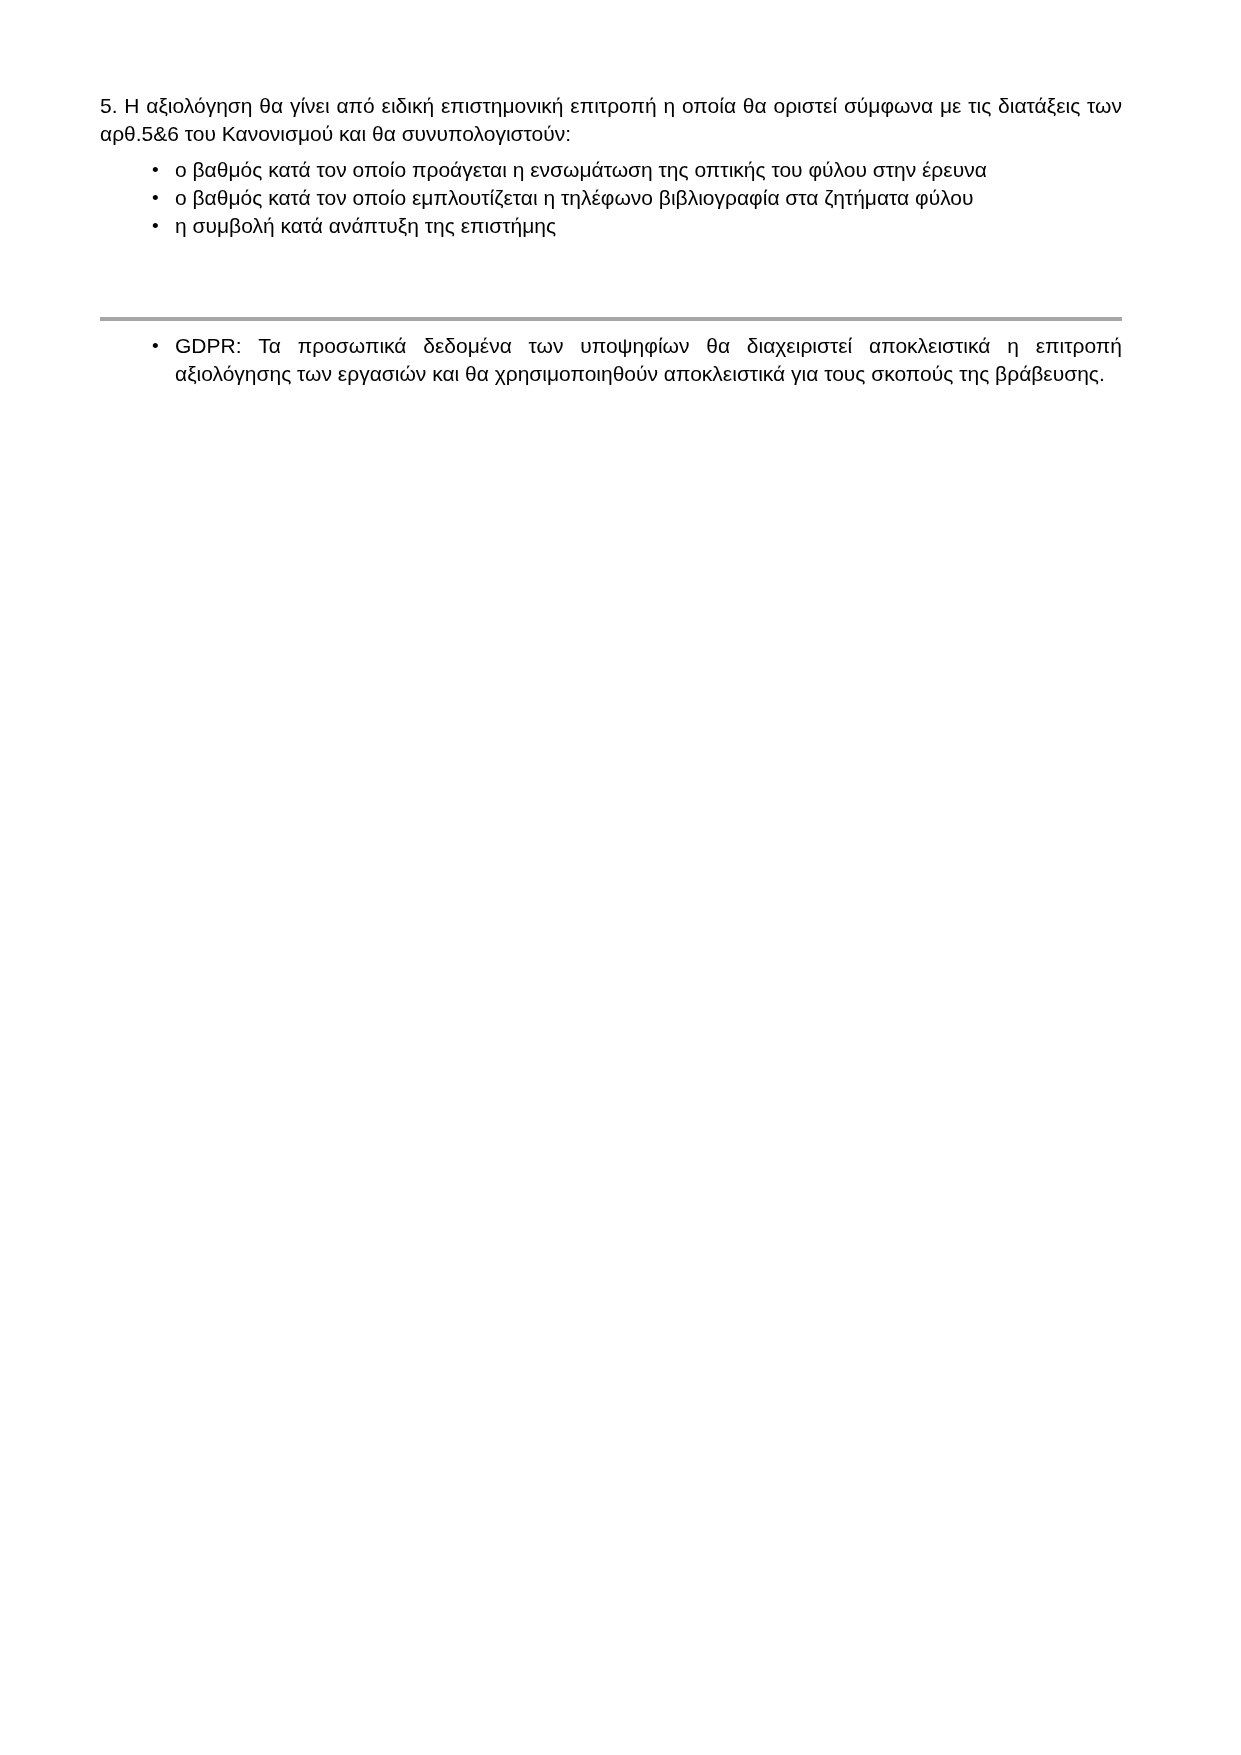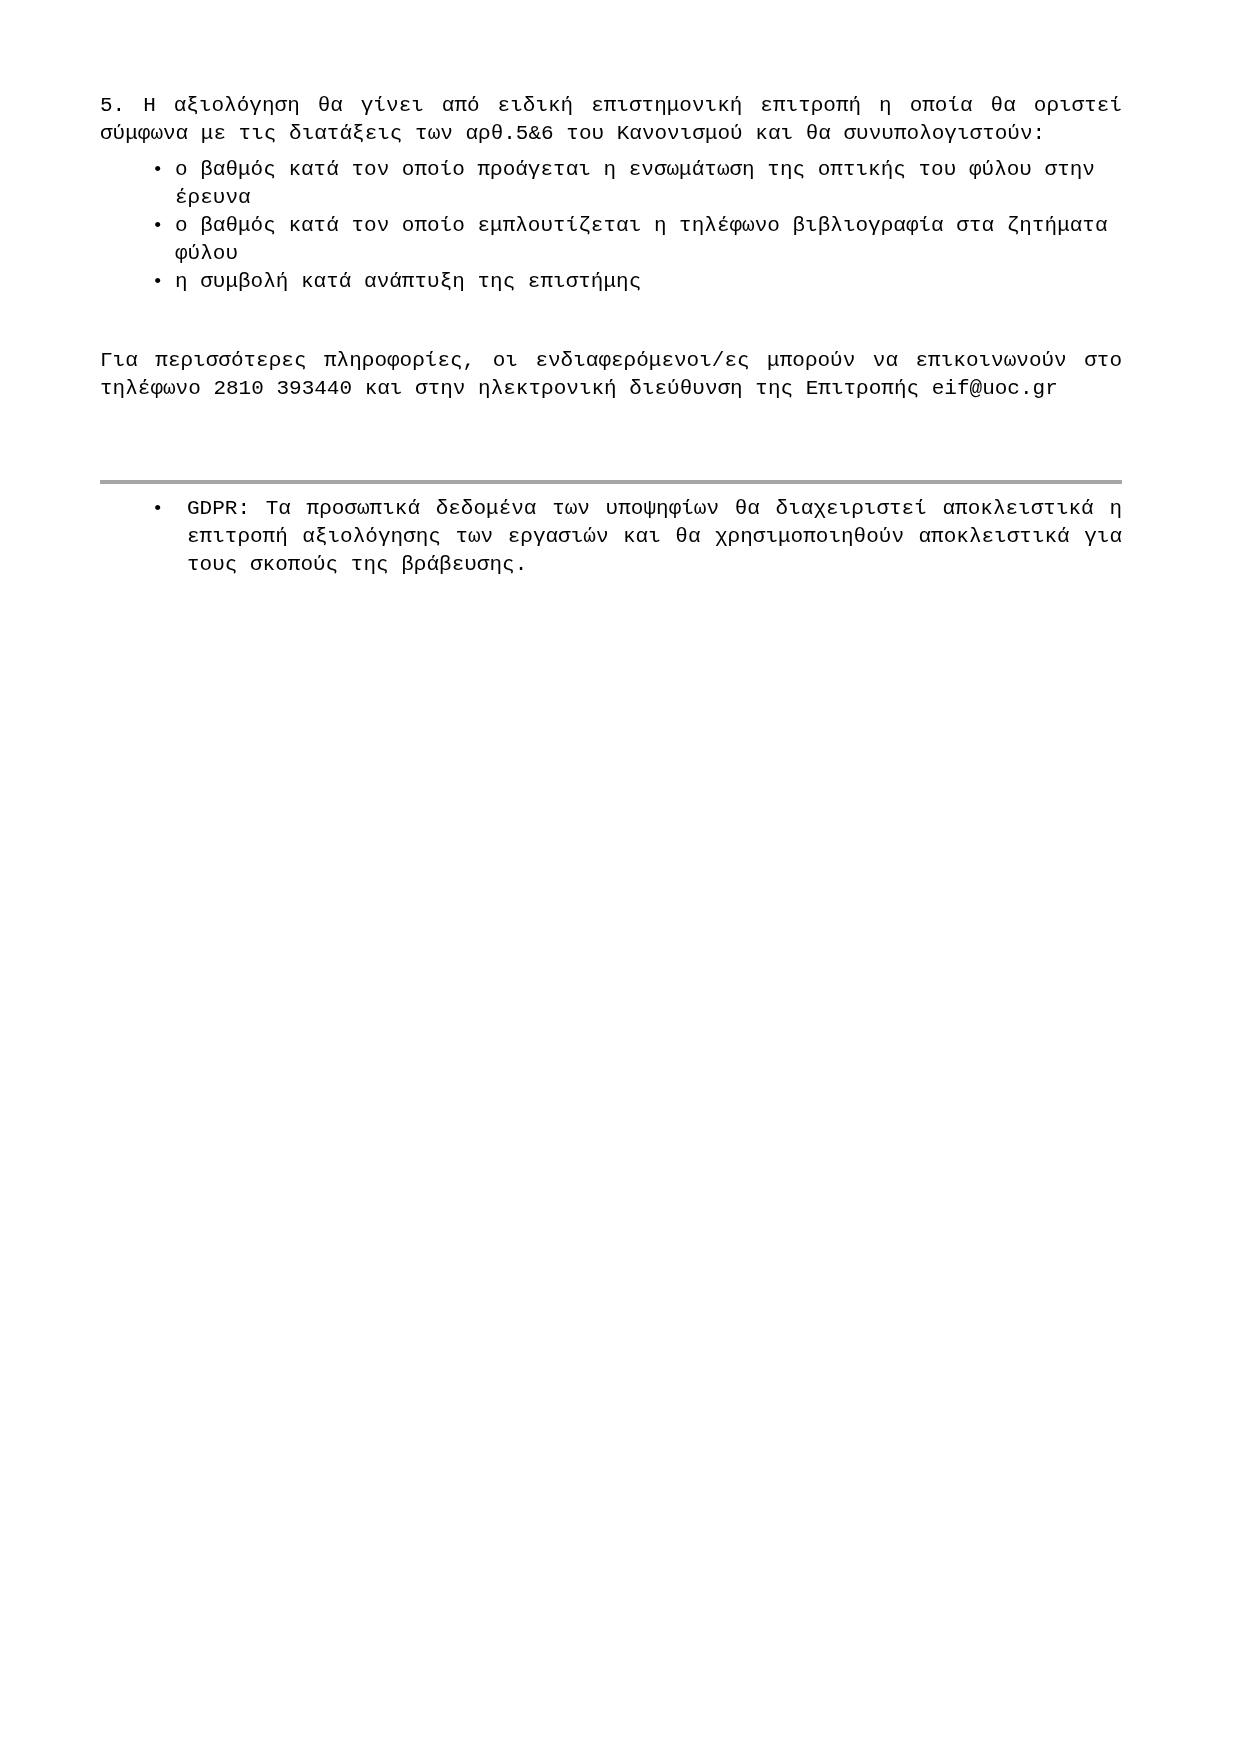--- a/index.html
+++ b/index.html
@@ -5,21 +5,21 @@
   html, body {
     margin: 0;
     padding: 0;
     background: #ffffff;
   }
   .page {
     position: relative;
     width: 1241px;
     height: 1755px;
     background: #ffffff;
-    font-family: Liberation Mono, monospace;
+    font-family: Liberation Sans, sans-serif;
     color: #000000;
     overflow: hidden;
   }
   .content {
     position: absolute;
     left: 100px;
     top: 92px;
     width: 1022px;
   }
   .para {
@@ -44,21 +44,20 @@
     top: 0;
     font-size: 19px;
     line-height: 28px;
   }
   .bullet-item .item-text {
     display: block;
   }
   .bullet-item.justified .item-text {
     text-align: justify;
     text-justify: inter-word;
-    margin-left: 12px;
   }
   .contact-para {
     margin-top: 51px;
   }
   .divider {
     margin-top: 77px;
     height: 4px;
     width: 100%;
     background: #a6a6a6;
   }
@@ -82,21 +81,20 @@
       <div class="bullet-item">
         <span class="bullet">•</span>
         <span class="item-text">ο βαθμός κατά τον οποίο εμπλουτίζεται η τηλέφωνο βιβλιογραφία στα ζητήματα φύλου</span>
       </div>
       <div class="bullet-item">
         <span class="bullet">•</span>
         <span class="item-text">η συμβολή κατά ανάπτυξη της επιστήμης</span>
       </div>
     </div>
 
-    <p class="para contact-para">Για περισσότερες πληροφορίες, οι ενδιαφερόμενοι/ες μπορούν να επικοινωνούν στο τηλέφωνο 2810 393440 και στην ηλεκτρονική διεύθυνση της Επιτροπής eif@uoc.gr</p>
 
     <div class="divider" style="background-color: rgb(166, 166, 166);"></div>
 
     <div class="bullet-list gdpr-list">
       <div class="bullet-item justified">
         <span class="bullet">•</span>
         <span class="item-text">GDPR: Τα προσωπικά δεδομένα των υποψηφίων θα διαχειριστεί αποκλειστικά η επιτροπή αξιολόγησης των εργασιών και θα χρησιμοποιηθούν αποκλειστικά για τους σκοπούς της βράβευσης.</span>
       </div>
     </div>
 

